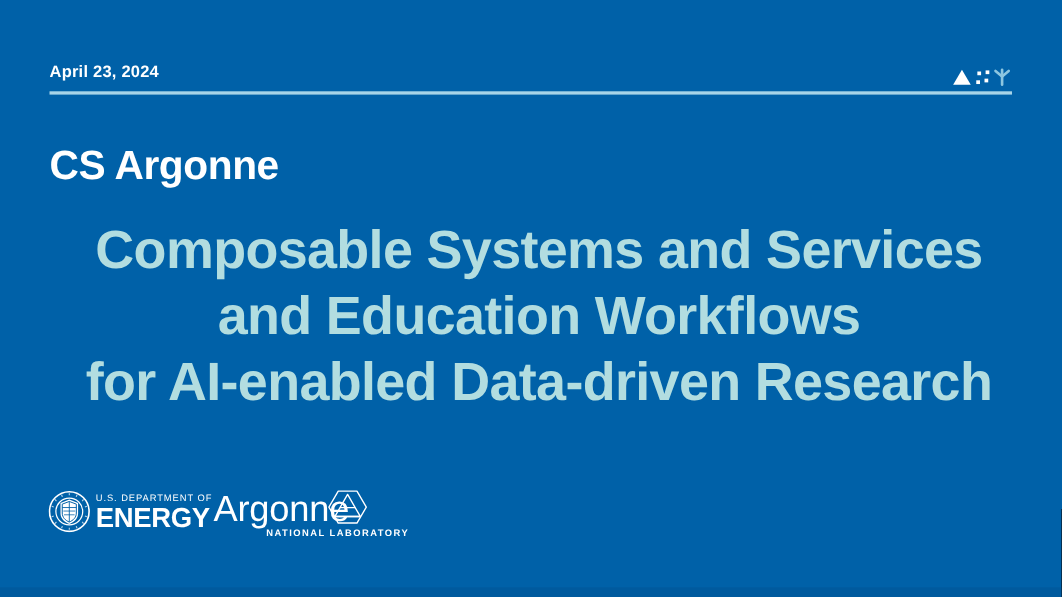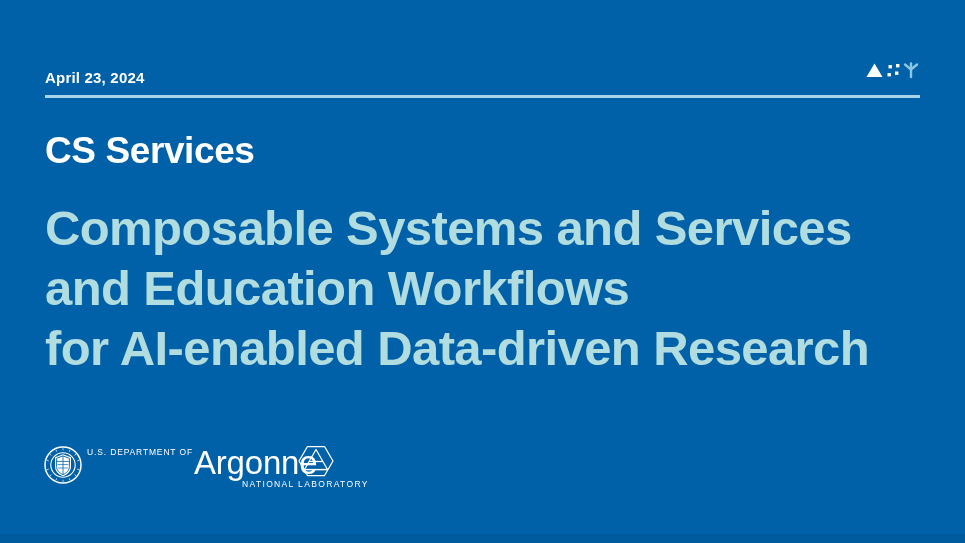--- a/index.html
+++ b/index.html
@@ -25,21 +25,21 @@
     bottom: 0;
     width: 965px;
     height: 9px;
     background: #005a9e;
   }
 
   
   .header {
     position: absolute;
     left: 45px;
-    top: 68px;
+    top: 56px;
     width: 875px;
     height: 34px;
     text-decoration: underline;
   }
   .date-text {
     position: absolute;
     left: 0;
     top: 0;
     font-size: 15px;
     font-weight: bold;
@@ -87,20 +87,21 @@
     width: 890px;
     color: #b2dde0;
     font-size: 49px;
     font-weight: bold;
     line-height: 60px;
     letter-spacing: -0.6px;
   }
   .title-line {
     display: block;
     white-space: nowrap;
+    text-align: center;
   }
 
   
   .logos {
     position: absolute;
     left: 44px;
     top: 441px;
     height: 48px;
   }
 
@@ -157,21 +158,21 @@
     letter-spacing: -0.2px;
     color: #ffffff;
     line-height: 38px;
     white-space: nowrap;
   }
   .argonne-sub {
     position: absolute;
     left: 48px;
     top: 38px;
     font-size: 8.5px;
-    font-weight: normal;
+    font-weight: bold;
     letter-spacing: 1.35px;
     color: #ffffff;
     line-height: 10px;
     white-space: nowrap;
   }
   .argonne-hex {
     position: absolute;
     left: 102px;
     top: 2px;
     width: 40px;
@@ -199,21 +200,21 @@
       <rect x="31.0" y="11.5" width="3.4" height="3.4" fill="#ffffff"></rect>
 
       <g stroke="#8cc6e0" stroke-width="2.4" stroke-linecap="round" fill="none">
         <path d="M47 3.5 L47 17"></path>
         <path d="M47 9.5 L41 4.5"></path>
         <path d="M47 9.5 L53 4.5"></path>
       </g>
     </svg>
   </div>
 
-  <div class="eyebrow">CS Services</div>
+  <div class="eyebrow">CS Argonne</div>
 
   <div class="title">
     <span class="title-line">Composable Systems and Services</span>
     <span class="title-line">and Education Workflows</span>
     <span class="title-line">for AI-enabled Data-driven Research</span>
   </div>
 
   <div class="logos">
 
     <div class="doe-logo">
@@ -243,20 +244,21 @@
 
           <path d="M19 9.9 L25.4 12.3 L25.4 20.4 C25.4 24.4 22.5 27.1 19 28.6 C15.5 27.1 12.6 24.4 12.6 20.4 L12.6 12.3 Z" fill="none" stroke="#0061a8" stroke-width="0.9"></path>
           <path d="M19 9.9 L19 28.6" stroke="#0061a8" stroke-width="0.8"></path>
           <path d="M12.6 15.4 L25.4 15.4" stroke="#0061a8" stroke-width="0.8"></path>
           <path d="M13.6 18.6 L24.4 18.6" stroke="#0061a8" stroke-width="0.7"></path>
           <path d="M14.2 22.0 L23.8 22.0" stroke="#0061a8" stroke-width="0.7"></path>
         </svg>
       </div>
       <div class="doe-words">
         <div class="doe-dept">U.S. DEPARTMENT OF</div>
+        <div class="doe-energy">ENERGY</div>
       </div>
     </div>
 
     <div class="argonne-logo">
       <div class="argonne-word">Argonne</div>
       <div class="argonne-sub">NATIONAL LABORATORY</div>
       <div class="argonne-hex">
         <svg width="40" height="36" viewBox="0 0 40 36" xmlns="http://www.w3.org/2000/svg">
           <g fill="none" stroke="#ffffff" stroke-width="1.25" stroke-linejoin="round">
 

